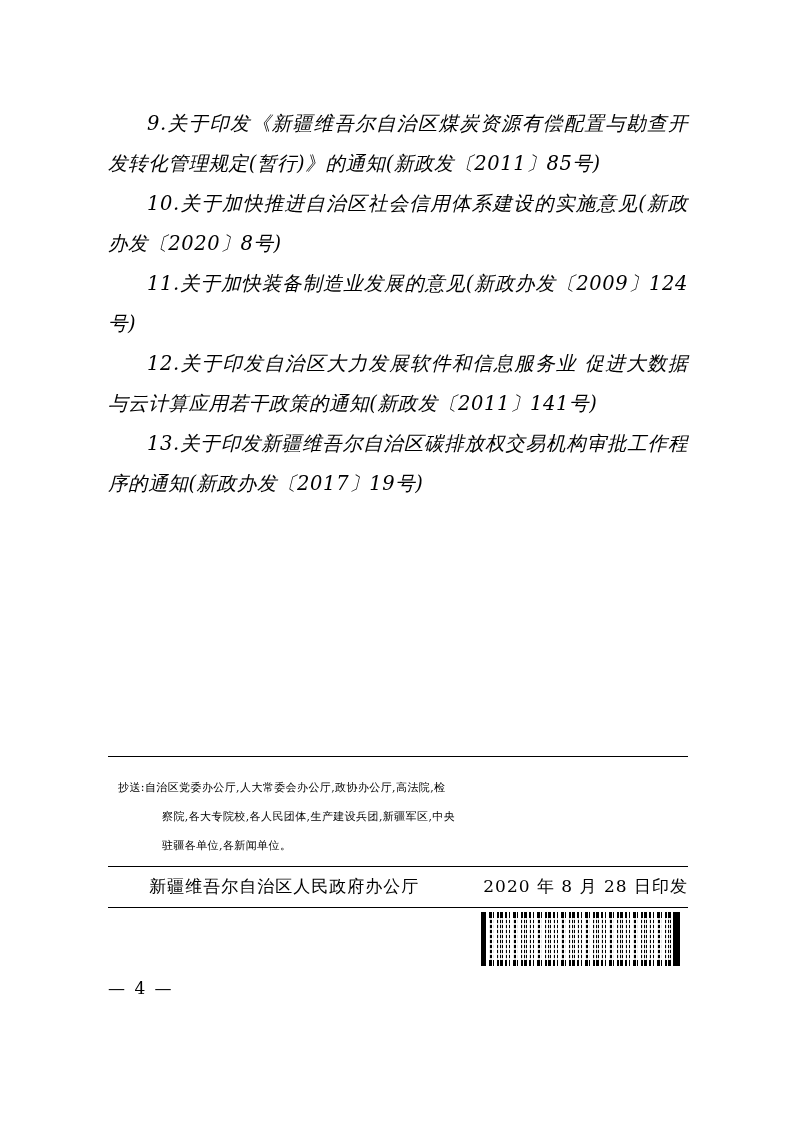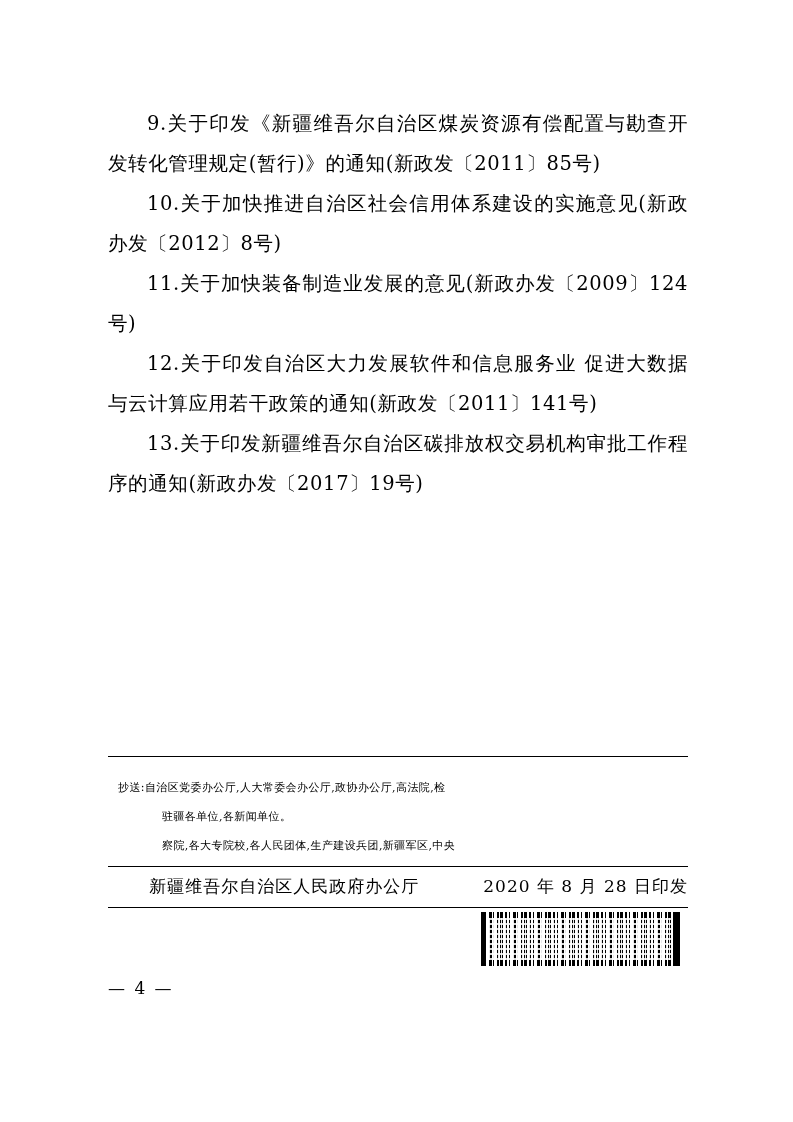--- a/index.html
+++ b/index.html
@@ -35,20 +35,21 @@
   .para {
     font-size: 19.5px;
     line-height: 40px;
     letter-spacing: 0.6px;
     text-align: justify;
     text-justify: inter-ideograph;
     margin: 0 0 0 0;
     text-indent: 39px;
     word-break: break-all;
     font-family: "DejaVu Serif", "Liberation Serif", serif;
+    font-style: italic;
   }
 
   .footer-block {
     position: absolute;
     left: 108px;
     top: 756px;
     width: 580px;
   }
 
   .rule {
@@ -141,34 +142,34 @@
     text-align: left;
   }
 </style>
 </head>
 <body>
 
 <div class="page">
 
   <div class="content-area">
     <p class="para">9.关于印发《新疆维吾尔自治区煤炭资源有偿配置与勘查开发转化管理规定(暂行)》的通知(新政发〔2011〕85号)</p>
-    <p class="para">10.关于加快推进自治区社会信用体系建设的实施意见(新政办发〔2012〕8号)</p>
+    <p class="para">10.关于加快推进自治区社会信用体系建设的实施意见(新政办发〔2020〕8号)</p>
     <p class="para">11.关于加快装备制造业发展的意见(新政办发〔2009〕124号)</p>
     <p class="para">12.关于印发自治区大力发展软件和信息服务业 促进大数据与云计算应用若干政策的通知(新政发〔2011〕141号)</p>
     <p class="para">13.关于印发新疆维吾尔自治区碳排放权交易机构审批工作程序的通知(新政办发〔2017〕19号)</p>
   </div>
 
   <div class="footer-block">
     <div class="rule"></div>
 
     <div class="cc-wrap">
       <div class="cc-text">
         <span class="hang">抄送:自治区党委办公厅,人大常委会办公厅,政协办公厅,高法院,检</span>
+        <span class="hang cc-hang2">察院,各大专院校,各人民团体,生产建设兵团,新疆军区,中央</span>
         <span class="hang cc-hang2">驻疆各单位,各新闻单位。</span>
-        <span class="hang cc-hang2">察院,各大专院校,各人民团体,生产建设兵团,新疆军区,中央</span>
       </div>
     </div>
 
     <div class="rule"></div>
 
     <div class="issuer-row">
       <span class="issuer-name">新疆维吾尔自治区人民政府办公厅</span>
       <span class="issuer-date">2020 年 8 月 28 日印发</span>
     </div>
 

